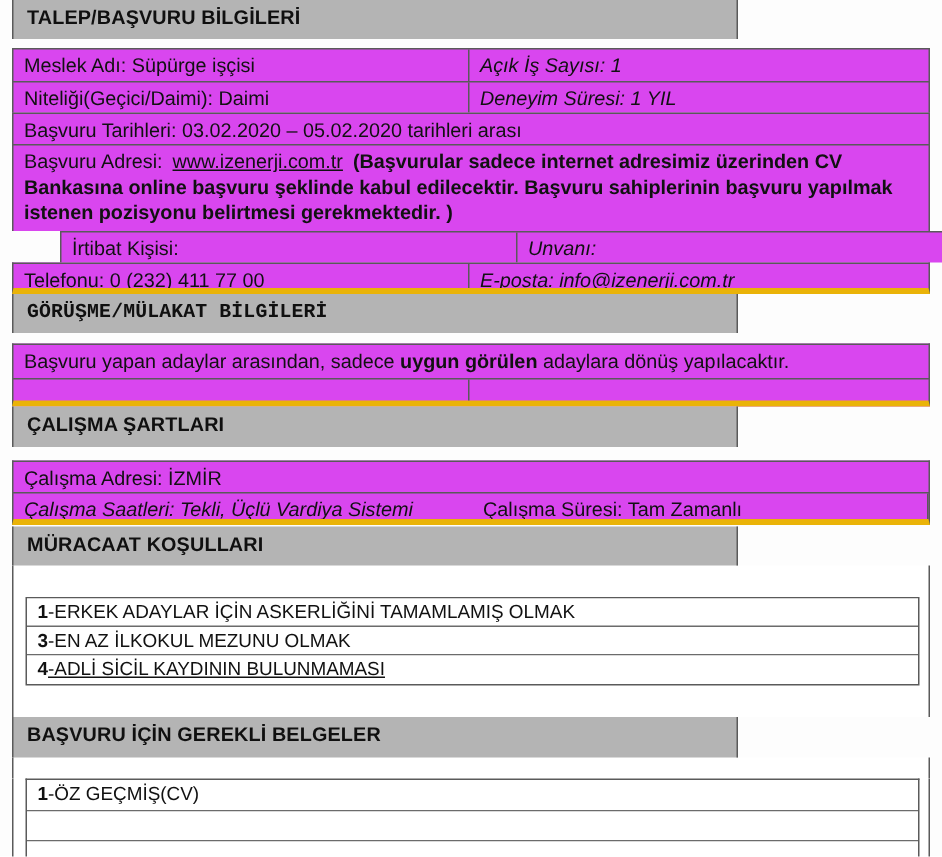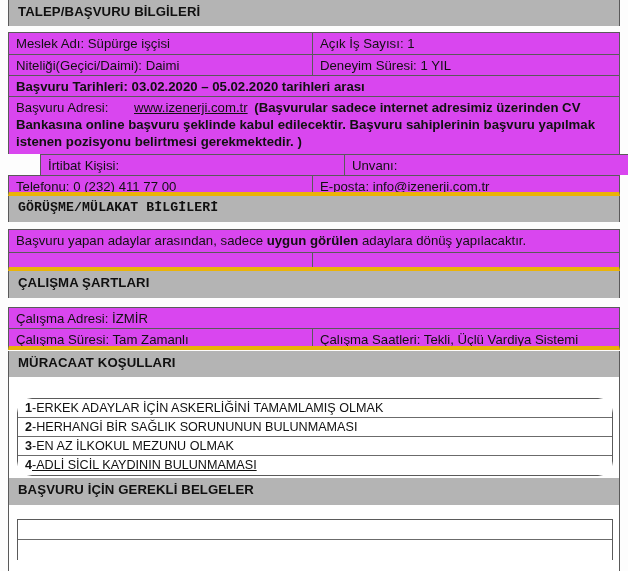--- a/index.html
+++ b/index.html
@@ -31,21 +31,21 @@
     left: 8px;
     top: 0;
     width: 612px;
   }
 
   .band {
     background: #b4b4b4;
     border-left: 1px solid #5a5a5a;
     border-right: 1px solid #5a5a5a;
     box-sizing: border-box;
-    width: 612px;
+    width: 484px;
     position: relative;
   }
   .band-label {
     font-size: 13.2px;
     font-weight: bold;
     letter-spacing: .1px;
     color: #101010;
     position: absolute;
     left: 9px;
     top: 4px;
@@ -65,21 +65,21 @@
 
   .cell {
     box-sizing: border-box;
     padding: 2px 0 0 7px;
     font-size: 13.2px;
     line-height: 17px;
     white-space: nowrap;
     overflow: hidden;
   }
   .cell.left  { width: 304px; border-right: 1px solid #5a5a5a; }
-  .cell.right { width: 306px; }
+  .cell.right { width: 306px; font-style: italic; }
   .cell.full  { width: 610px; }
 
   .cell.wrap { white-space: normal; }
 
   .b { font-weight: bold; }
   .u { text-decoration: underline; }
 
   
   .inner {
     position: absolute;
@@ -119,28 +119,28 @@
     <div class="row" style="height:22px; margin-top:6px;">
       <div class="cell left">Meslek Adı:  Süpürge işçisi</div>
       <div class="cell right">Açık İş Sayısı: 1</div>
     </div>
 
     <div class="row" style="height:21px;justify-content:center;">
       <div class="cell left">Niteliği(Geçici/Daimi): Daimi</div>
       <div class="cell right">Deneyim Süresi: 1 YIL</div>
     </div>
 
-    <div class="row" style="height:21px;font-weight:bold;">
+    <div class="row" style="height:21px;">
       <div class="cell full">Başvuru Tarihleri: 03.02.2020 – 05.02.2020 tarihleri arası</div>
     </div>
 
     <div class="row" style="height:58px;">
       <div class="cell full wrap">
         <span>Başvuru Adresi:</span>
-        <span class="u" style="margin-left:22px;text-align:center;">www.izenerji.com.tr</span>
+        <span class="u" style="margin-left:3px;text-align:center;">www.izenerji.com.tr</span>
         <span class="b" style="margin-left:3px;margin-top:48px;">(Başvurular sadece internet adresimiz üzerinden CV Bankasına online başvuru şeklinde kabul edilecektir. Başvuru sahiplerinin başvuru yapılmak istenen pozisyonu belirtmesi gerekmektedir. )</span>
       </div>
     </div>
 
     <div class="row" style="height:21px;margin-left:32px;">
       <div class="cell left">İrtibat Kişisi:</div>
       <div class="cell right">Unvanı:</div>
     </div>
 
     <div class="row last" style="height:21px;">
@@ -165,55 +165,55 @@
 
     <div class="band" style="height:27px;">
       <span class="band-label">ÇALIŞMA ŞARTLARI</span>
     </div>
 
     <div class="row" style="height:21px; margin-top:9px;">
       <div class="cell full">Çalışma Adresi: İZMİR</div>
     </div>
 
     <div class="row last" style="height:22px;">
+      <div class="cell right">Çalışma Saatleri: Tekli, Üçlü Vardiya Sistemi</div>
       <div class="cell left">Çalışma Süresi: Tam Zamanlı</div>
-      <div class="cell right">Çalışma Saatleri: Tekli, Üçlü Vardiya Sistemi</div>
     </div>
 
     <div class="band" style="height:26px; margin-top:1px;">
       <span class="band-label">MÜRACAAT KOŞULLARI</span>
     </div>
 
     <div style="height:21px; width:612px; box-sizing:border-box; border-left:1px solid #5a5a5a; border-right:1px solid #5a5a5a; background:#ffffff;"></div>
 
     <div style="position:relative; width:612px; height:80px; box-sizing:border-box; border-left:1px solid #5a5a5a; border-right:1px solid #5a5a5a; background:#ffffff;">
-      <div class="inner" style="left:8px; top:0;border-radius:15px;">
+      <div class="inner" style="left:8px; top:0;">
         <div class="inner-row">
           <span class="num">1</span><span class="txt">-ERKEK ADAYLAR İÇİN  ASKERLİĞİNİ TAMAMLAMIŞ OLMAK</span>
         </div>
         <div class="inner-row">
-          <span class="num">2</span><span class="txt">-HERHANGİ BİR SAĞLIK SORUNUNUN BULUNMAMASI</span>
-        </div>
-        <div class="inner-row">
           <span class="num">3</span><span class="txt">-EN AZ İLKOKUL MEZUNU OLMAK</span>
         </div>
         <div class="inner-row ul">
           <span class="num">4</span><span class="txt">-ADLİ SİCİL KAYDININ BULUNMAMASI</span>
         </div>
       </div>
     </div>
 
     <div class="band" style="height:27px;">
       <span class="band-label">BAŞVURU İÇİN GEREKLİ BELGELER</span>
     </div>
 
     <div style="height:14px; width:612px; box-sizing:border-box; border-left:1px solid #5a5a5a; border-right:1px solid #5a5a5a; background:#ffffff;"></div>
 
     <div style="position:relative; width:612px; height:82px; box-sizing:border-box; border-left:1px solid #5a5a5a; border-right:1px solid #5a5a5a; border-bottom:1px solid #5a5a5a; background:#ffffff;">
       <div class="inner" style="left:8px; top:0; border-bottom:none;">
+        <div class="inner-row" style="height:21px;">
+          <span class="num">1</span><span class="txt">-ÖZ GEÇMİŞ(CV)</span>
+        </div>
         <div class="inner-row" style="height:20px;">
           <span class="num"></span><span class="txt"></span>
         </div>
         <div class="inner-row" style="height:20px;">
           <span class="num"></span><span class="txt"></span>
         </div>
 
       </div>
     </div>
 

